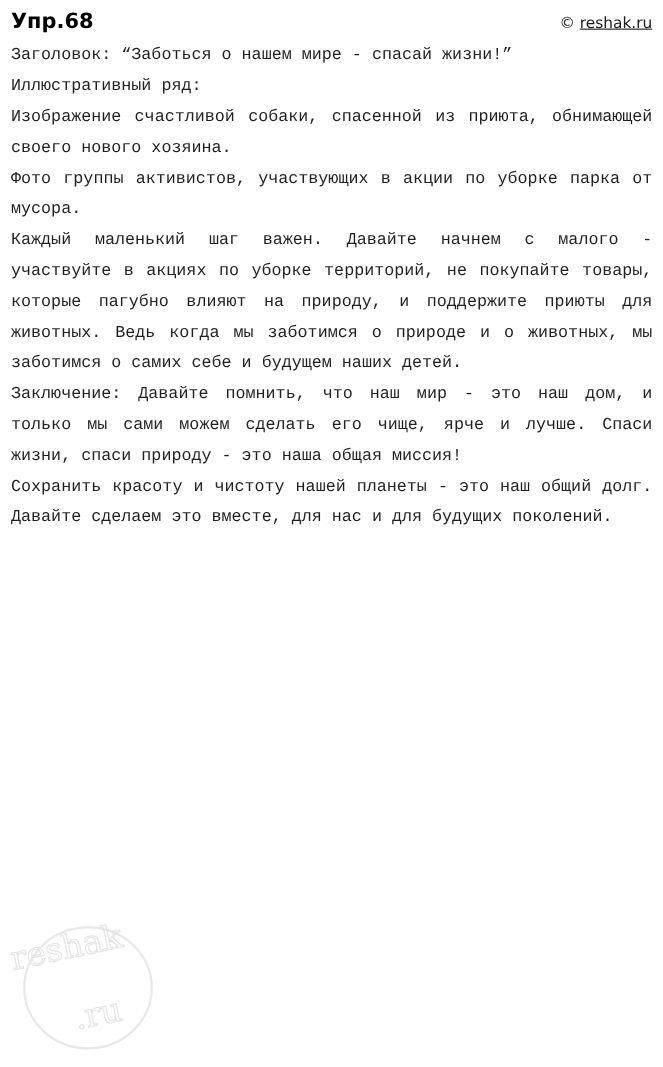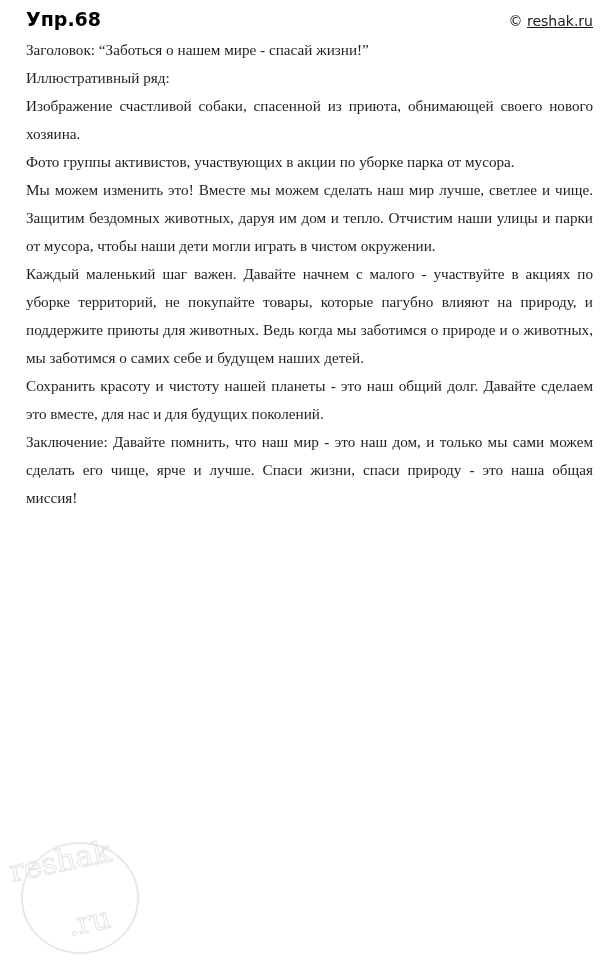--- a/index.html
+++ b/index.html
@@ -13,21 +13,21 @@
     font-family: "DejaVu Sans", sans-serif;
     color: #1a1a1a;
     position: relative;
     overflow: hidden;
   }
   .page {
     position: relative;
     width: 603px;
     height: 970px;
     box-sizing: border-box;
-    padding: 8px 10px 0 26px;
+    padding: 8px 10px 0 10px;
   }
   .header-row {
     display: flex;
     align-items: baseline;
     justify-content: space-between;
     margin-bottom: 6px;
   }
   .ex-title {
     font-family: "DejaVu Sans", sans-serif;
     font-weight: bold;
@@ -42,21 +42,21 @@
     white-space: nowrap;
   }
   .copyright .c-sym {
     font-size: 14px;
   }
   .copyright .c-name {
     color: #1a1a1a;
     text-decoration: underline;
   }
   .body-text {
-    font-family: Liberation Serif, serif;
+    font-family: Liberation Mono, monospace;
     font-size: 15.2px;
     line-height: 28px;
     color: #1f1f1f;
   }
   .para {
     margin: 0 0 0 0;
     text-align: justify;
     text-justify: inter-word;
   }
   
@@ -96,24 +96,23 @@
       <span class="c-sym">©</span>
       <span class="c-name">reshak.ru</span>
     </div>
   </div>
 
   <div class="body-text">
     <p class="para">Заголовок: “Заботься о нашем мире - спасай жизни!”</p>
     <p class="para">Иллюстративный ряд:</p>
     <p class="para">Изображение счастливой собаки, спасенной из приюта, обнимающей своего нового хозяина.</p>
     <p class="para">Фото группы активистов, участвующих в акции по уборке парка от мусора.</p>
-    <p class="para">Мы можем изменить это! Вместе мы можем сделать наш мир лучше, светлее и чище. Защитим бездомных животных, даруя им дом и тепло. Отчистим наши улицы и парки от мусора, чтобы наши дети могли играть в чистом окружении.</p>
     <p class="para">Каждый маленький шаг важен. Давайте начнем с малого - участвуйте в акциях по уборке территорий, не покупайте товары, которые пагубно влияют на природу, и поддержите приюты для животных. Ведь когда мы заботимся о природе и о животных, мы заботимся о самих себе и будущем наших детей.</p>
+    <p class="para">Заключение: Давайте помнить, что наш мир - это наш дом, и только мы сами можем сделать его чище, ярче и лучше. Спаси жизни, спаси природу - это наша общая миссия!</p>
     <p class="para">Сохранить красоту и чистоту нашей планеты - это наш общий долг. Давайте сделаем это вместе, для нас и для будущих поколений.</p>
-    <p class="para">Заключение: Давайте помнить, что наш мир - это наш дом, и только мы сами можем сделать его чище, ярче и лучше. Спаси жизни, спаси природу - это наша общая миссия!</p>
   </div>
 
   <div class="watermark">
     <svg width="200" height="140" viewBox="0 0 200 140" aria-hidden="true">
       <ellipse class="wm-circle" cx="72" cy="78" rx="58" ry="55"></ellipse>
       <text class="wm-text" x="4" y="62" transform="rotate(-12 4 62)">reshak</text>
       <text class="wm-text" x="62" y="116" transform="rotate(-12 62 116)">.ru</text>
     </svg>
   </div>
 

